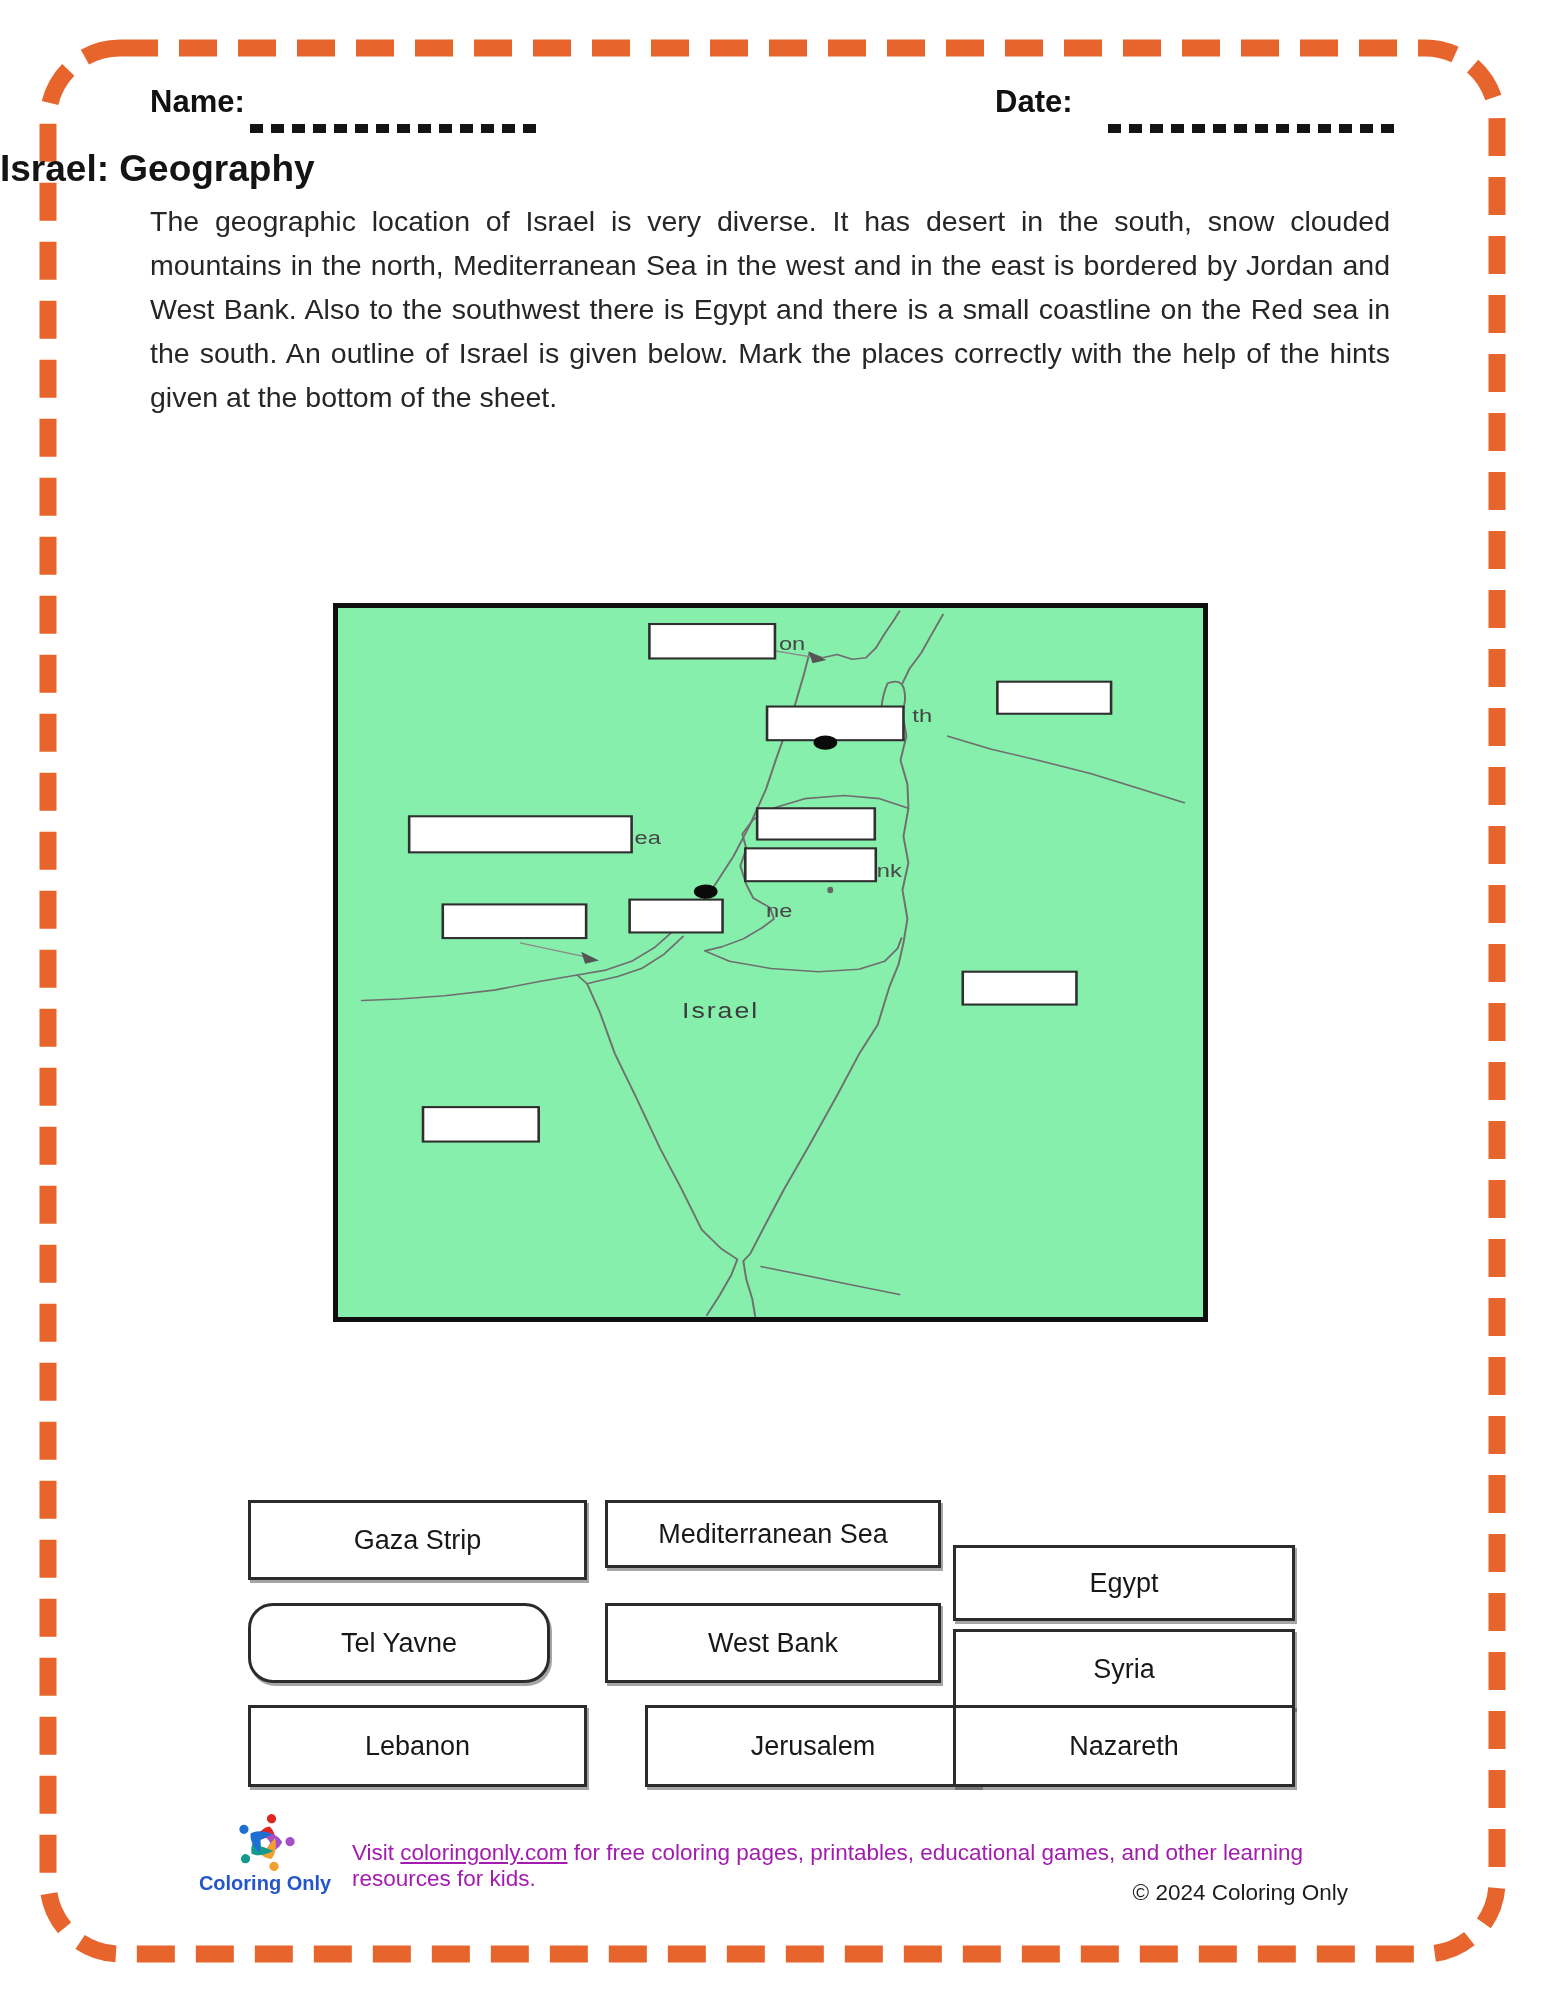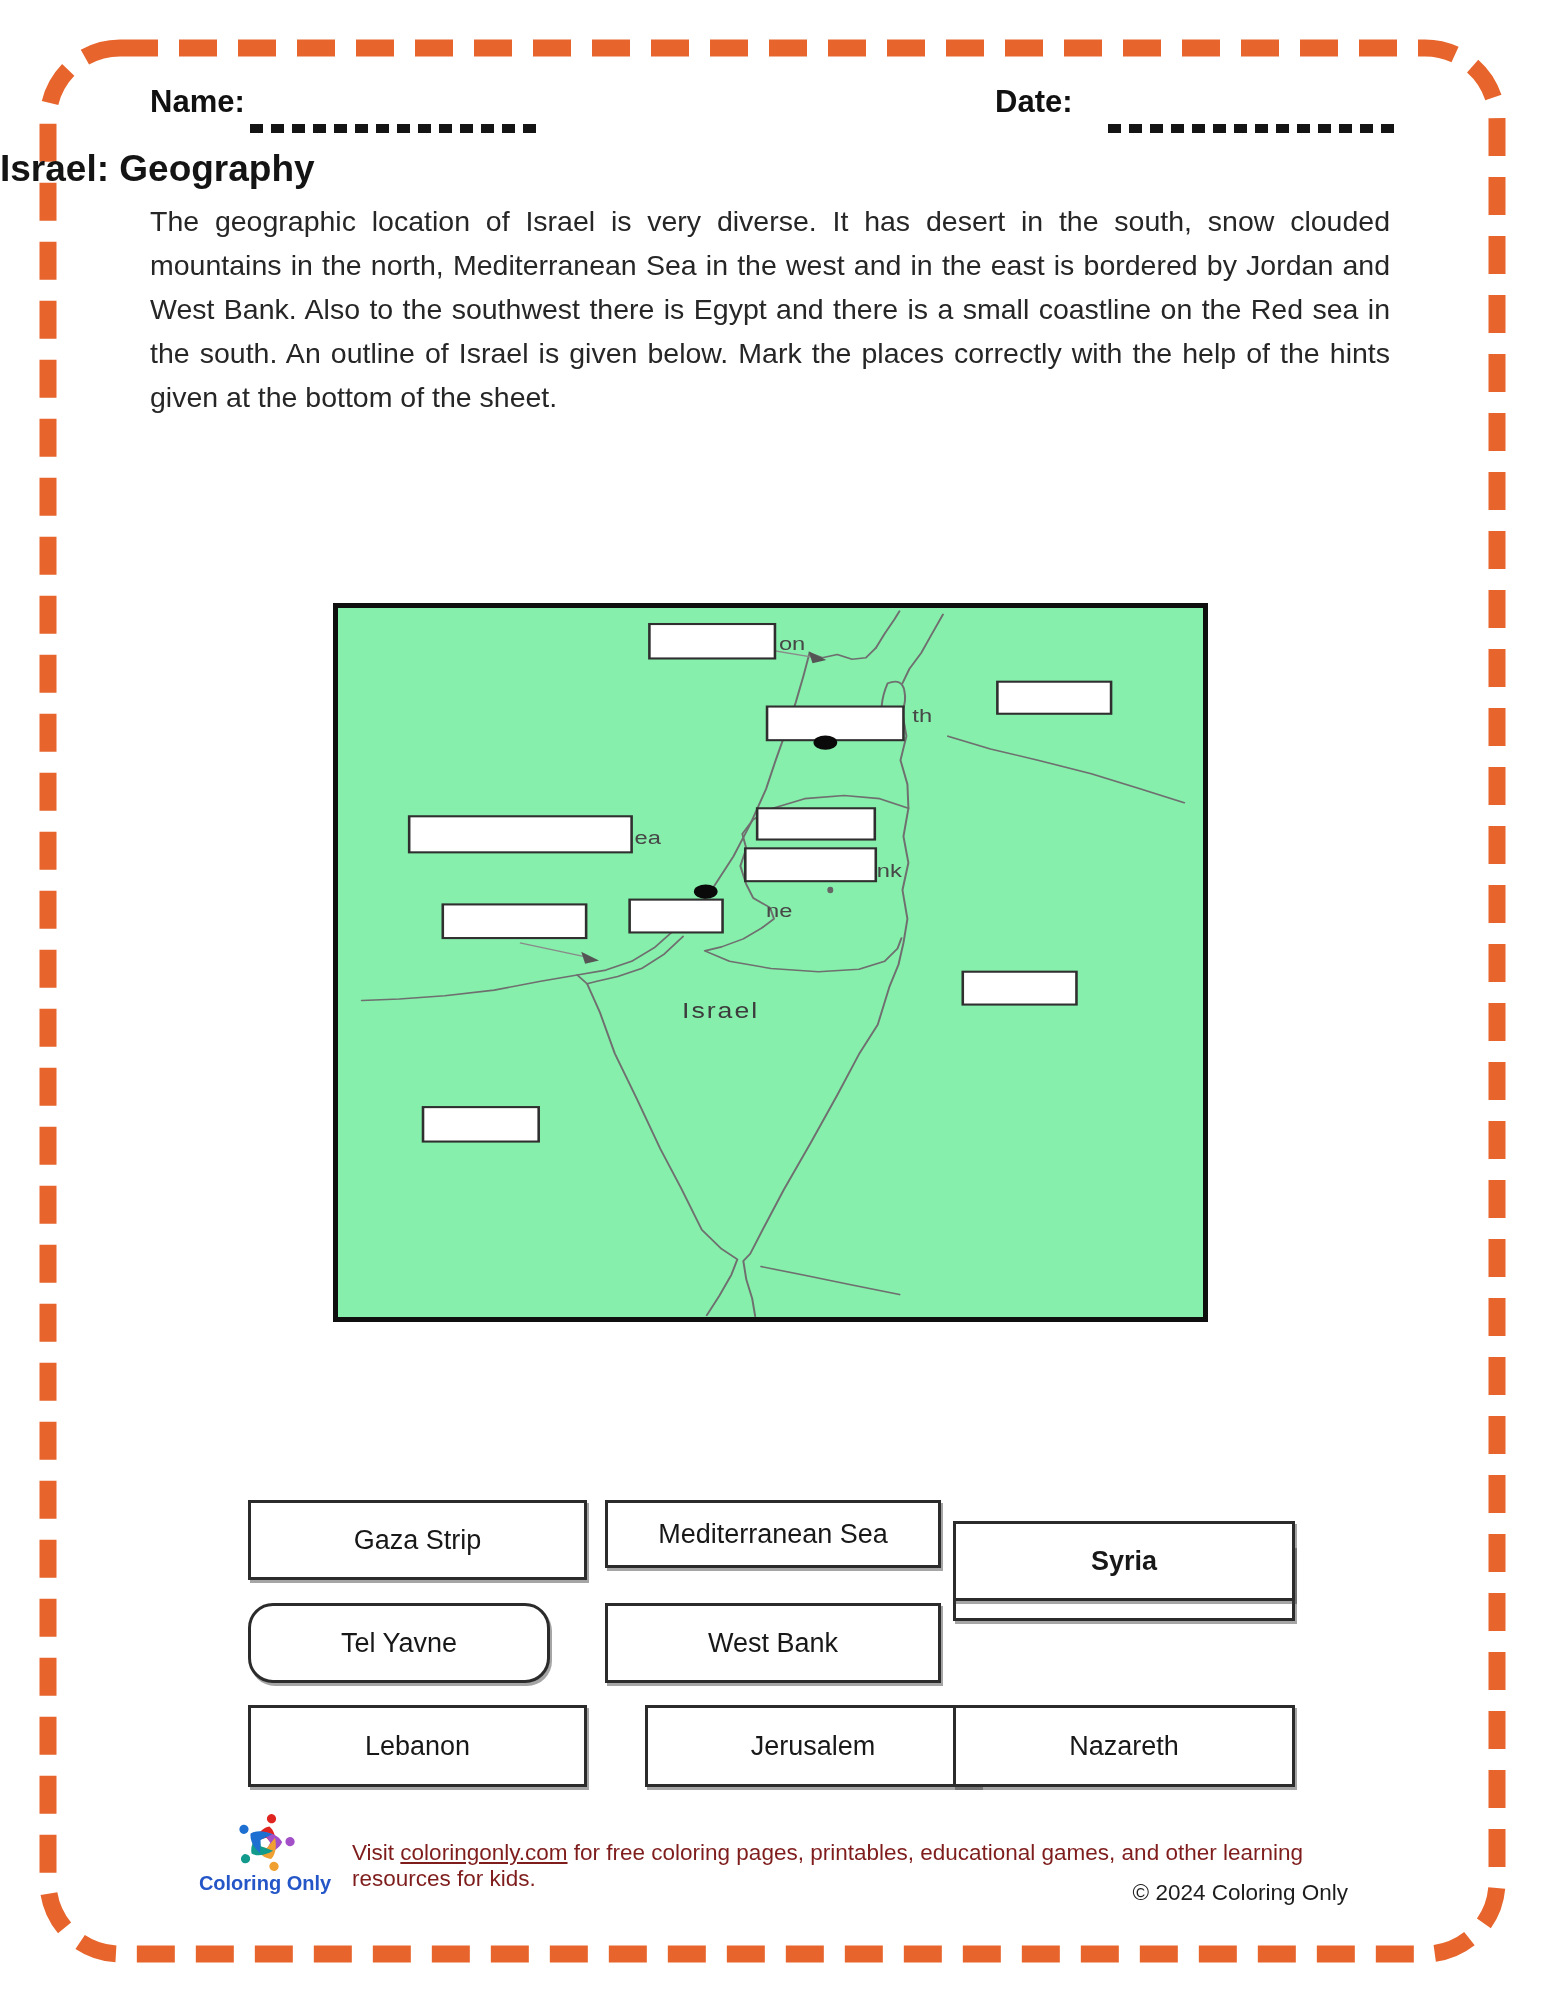--- a/index.html
+++ b/index.html
@@ -29,21 +29,21 @@
   .country-label{font-family:"Liberation Sans",sans-serif;font-size:27px;fill:#3c3c3c;letter-spacing:2px;}
   
   .bank-cell{
     display:flex;align-items:center;justify-content:center;
     background:#ffffff;border:3px solid #2b2b2b;box-sizing:border-box;
     box-shadow:2px 3px 0 rgba(55,55,55,0.45);
     font-size:27px;color:#181818;
   }
   
   .brand-name{width:170px;text-align:center;font-size:20px;font-weight:600;color:#2456c8;}
-  .footer-note{width:1000px;font-size:22.5px;color:#7f1d1d;}
+  .footer-note{width:1000px;font-size:22.5px;color:#a21caf;}
   .footer-note .lnk{text-decoration:underline;cursor:pointer;}
   .copyright{width:996px;text-align:right;font-size:22.5px;color:#1d1d1d;}
 </style>
 </head>
 <body>
 
 <div class="page">
 
   <svg class="abs" style="left:0;top:0;" width="1545" height="2000" viewBox="0 0 1545 2000">
     <rect x="48" y="48" width="1449" height="1906" rx="72" ry="72" fill="none" stroke="#e7652c" stroke-width="17" stroke-dasharray="38 21"></rect>
@@ -109,21 +109,21 @@
 
       <text class="country-label" x="348" y="512">Israel</text>
     </svg>
   </div>
 
   <div class="abs bank-cell" style="left:248px;top:1500px;width:339px;height:80px;">Gaza Strip</div>
   <div class="abs bank-cell" style="left:605px;top:1500px;width:336px;height:68px;">Mediterranean Sea</div>
   <div class="abs bank-cell" style="left:953px;top:1500px;width:342px;height:76px;margin-top:45px;">Egypt</div>
   <div class="abs bank-cell" style="left:248px;top:1603px;width:302px;height:80px;border-radius:25px;">Tel Yavne</div>
   <div class="abs bank-cell" style="left:605px;top:1603px;width:336px;height:80px;">West Bank</div>
-  <div class="abs bank-cell" style="left:953px;top:1521px;width:342px;height:80px;font-weight:bold;">Syria</div>
+  <div class="abs bank-cell" style="left:953px;top:1629px;width:342px;height:80px;">Syria</div>
   <div class="abs bank-cell" style="left:248px;top:1705px;width:339px;height:82px;">Lebanon</div>
   <div class="abs bank-cell" style="left:605px;top:1705px;width:336px;height:82px;margin-left:40px;">Jerusalem</div>
   <div class="abs bank-cell" style="left:953px;top:1705px;width:342px;height:82px;">Nazareth</div>
 
   <svg class="abs" style="left:215px;top:1806px;" width="100" height="66" viewBox="0 0 100 100">
     <g>
       <g transform="rotate(15 50 56)">
         <circle cx="50" cy="18" r="7" fill="#e0241f"></circle>
         <path d="M 50,30 C 41,34 35,45 33,58 L 50,48 L 67,58 C 65,45 59,34 50,30 Z" fill="#e0241f"></path>
       </g>

